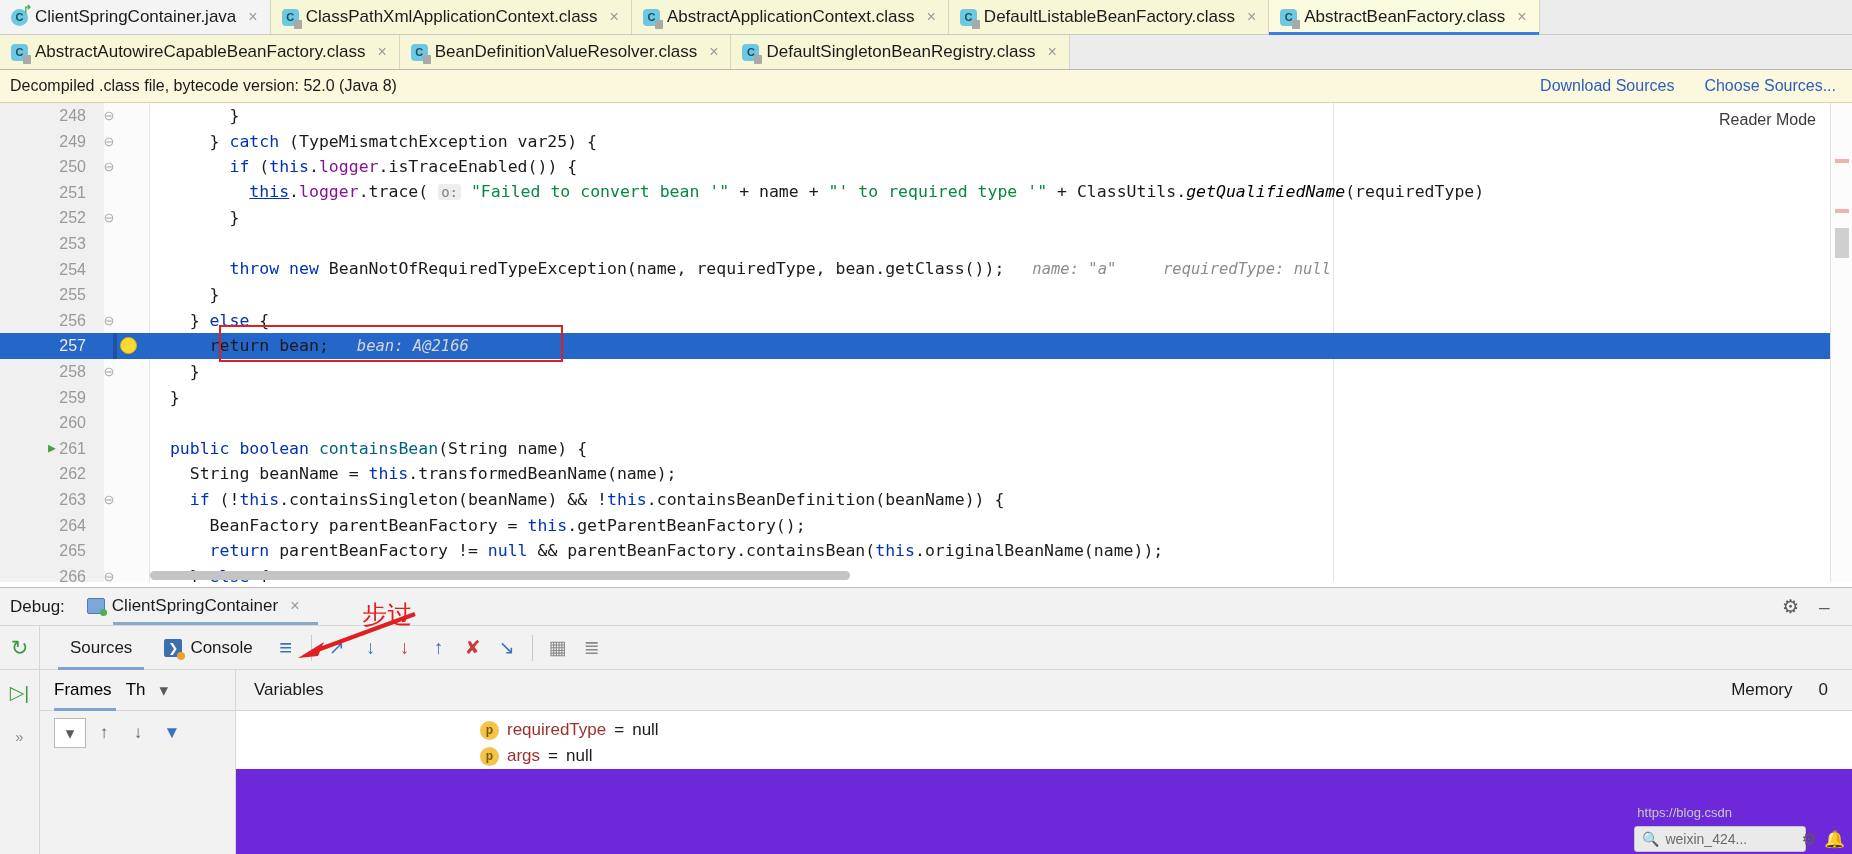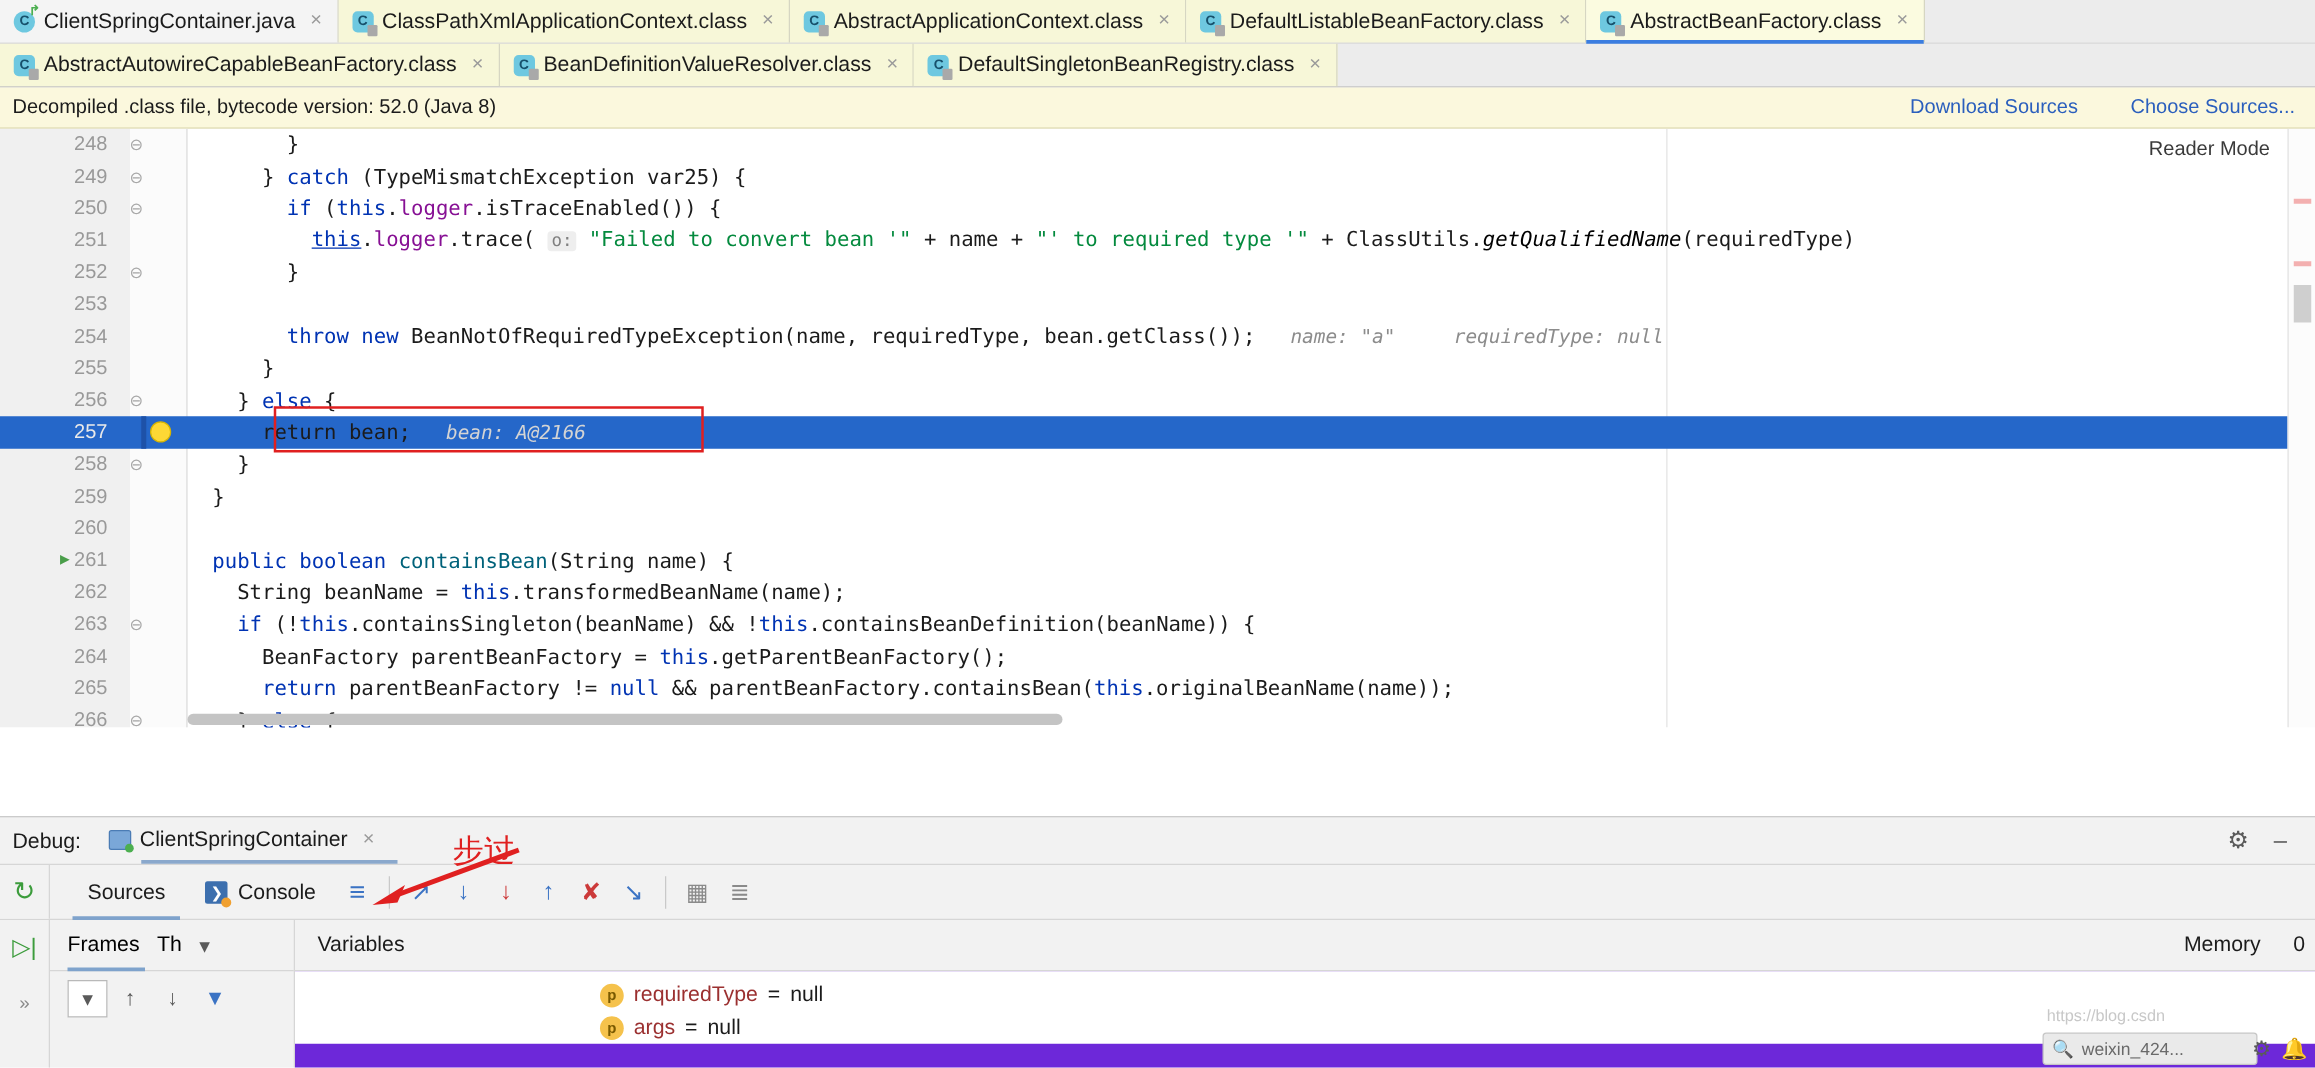--- a/index.html
+++ b/index.html
@@ -74,21 +74,21 @@
   .notif {
     height: 33px;
     background: #fbf8dd;
     border-bottom: 1px solid #d8d4a8;
     display: flex; align-items: center;
     padding: 0 16px 0 10px;
     font-size: 16px; color: #1b1b1b;
   }
   .notif .grow { flex: 1; }
   .notif a {
-    color: #2b5fbd; text-decoration: none; margin-left: 42px; cursor: pointer;
+    color: #2b5fbd; text-decoration: none; margin-left: 30px; cursor: pointer;
   }
 
   
   .editor-wrap {
     position: relative;
     height: 479px;
     background: #ffffff;
     overflow: hidden;
   }
   .gutter {
@@ -190,21 +190,21 @@
   .vert-sep {
     position: absolute; top: 0; bottom: 0; width: 1px; background: #e4e4e4;
   }
   .hscroll {
     position: absolute; left: 150px; bottom: 2px; height: 9px; width: 700px;
     background: #c4c4c4; border-radius: 5px;
   }
 
   
   .debug-panel {
-    position: absolute; left: 0; right: 0; bottom: 0; height: 201px;
+    position: absolute; left: 0; right: 0; bottom: 0; height: 267px;
     background: #f2f2f2;
     border-top: 1px solid #bdbdbd;
   }
   .debug-header {
     height: 38px; display: flex; align-items: center;
     padding-left: 10px; font-size: 17px; color: #1b1b1b;
     border-bottom: 1px solid #d6d6d6;
     background: #f2f2f2;
   }
   .debug-header .dbg-tab {
@@ -287,21 +287,21 @@
     font-size: 17px; color: #5a5a5a;
   }
   .ftb.boxed { border: 1px solid #b9b9b9; background:#fff; }
   .vars-col { flex: 1; background: #6d28d9; }
   .vars-head {
     height: 41px; display: flex; align-items: center; padding-left: 18px;
     font-size: 17px; border-bottom: 1px solid #d6d6d6; background:#f2f2f2;
     color:#1b1b1b;
   }
   .vars-head .memory {
-    margin-left: auto; display:flex;align-items:center;gap:26px;padding-right:8px;
+    margin-left: auto; display:flex;align-items:center;gap:26px;padding-right:24px;
   }
   .vars-body { padding: 6px 0 0 0; background:#fff; position:relative; }
   .var-row {
     display: flex; align-items: center; gap: 8px;
     padding: 3px 0 3px 244px; font-size: 17px;
   }
   .var-icon {
     width: 19px; height: 19px; border-radius: 50%;
     background: #f5c24c; color: #7a5a00;
     font-size: 12px; display:flex;align-items:center;justify-content:center;

